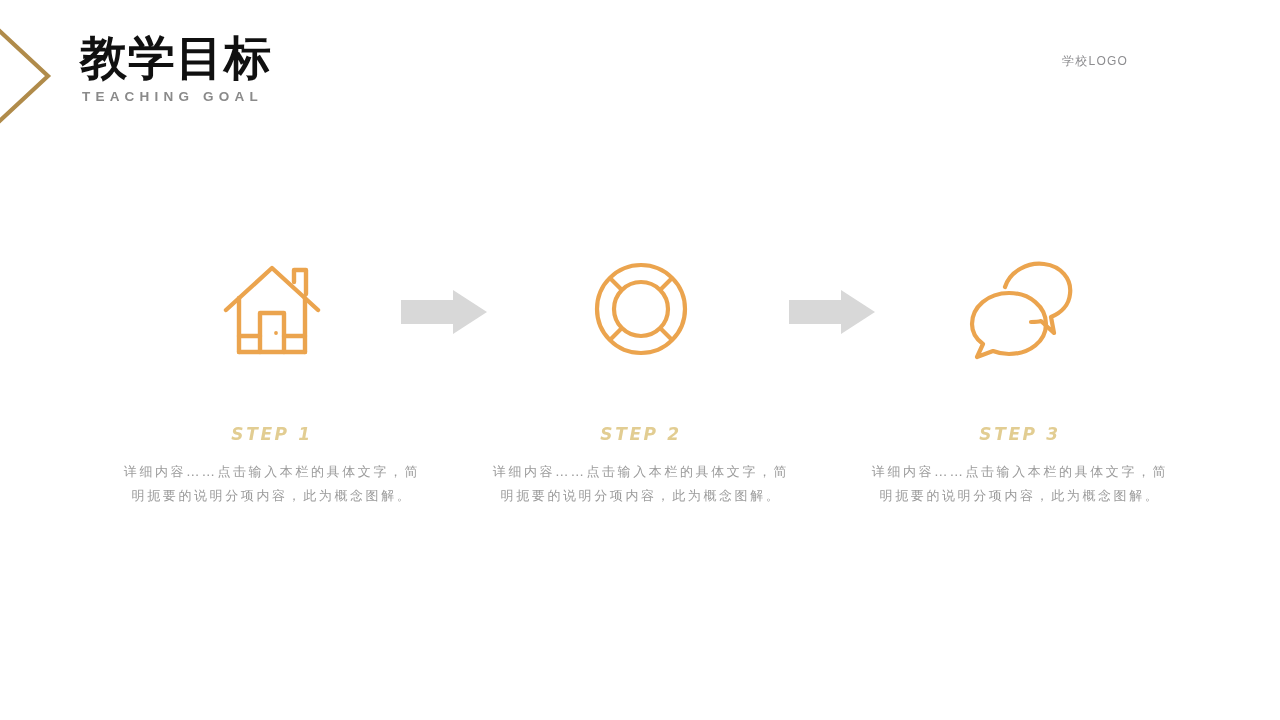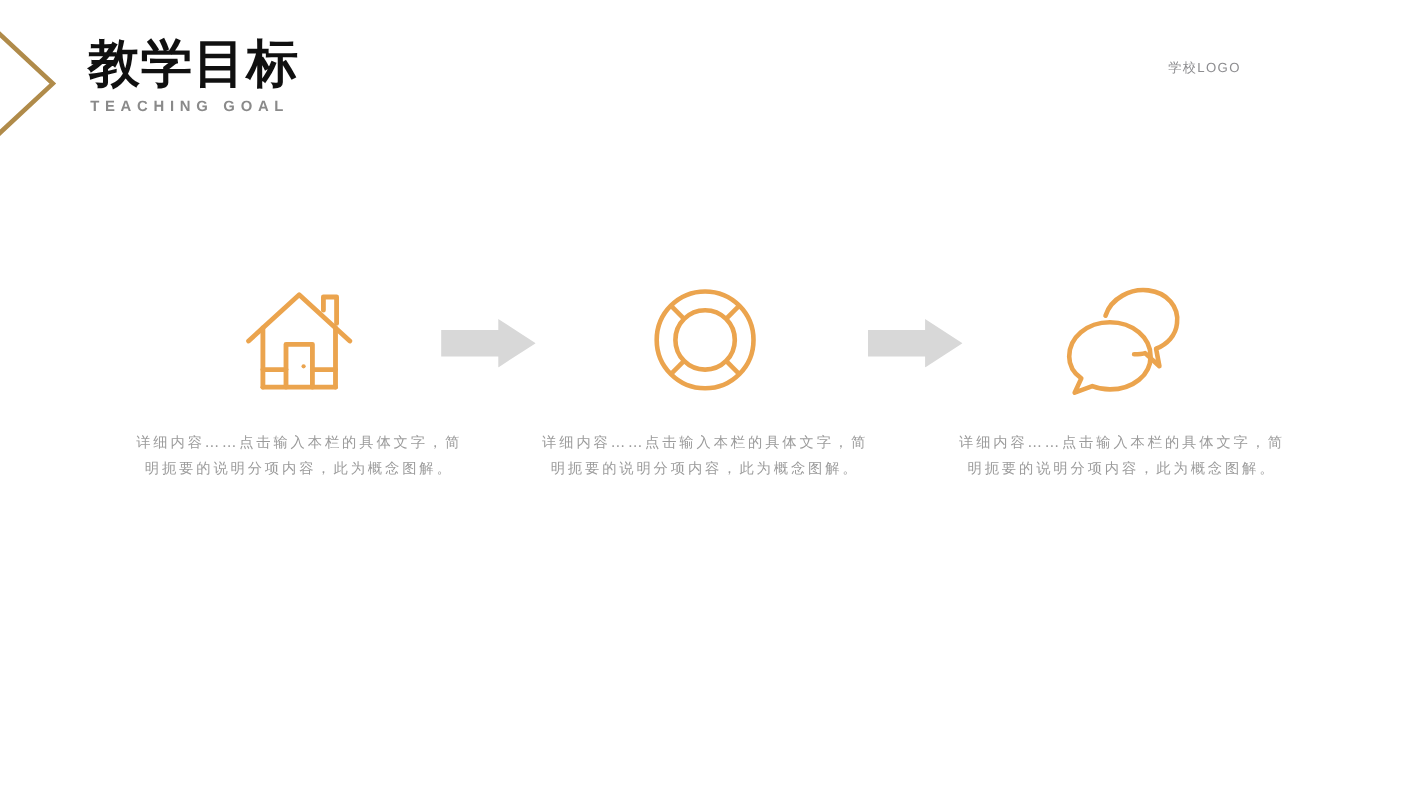--- a/index.html
+++ b/index.html
@@ -171,52 +171,55 @@
             <line x1="19" y1="79" x2="40" y2="79"></line>
 
             <line x1="64" y1="79" x2="85" y2="79"></line>
 
             <polyline points="40,95 40,56 64,56 64,95"></polyline>
 
             <circle cx="56" cy="76" r="1.9" fill="#eba44e" stroke="none"></circle>
           </g>
         </svg>
       </div>
+      <div class="step-label">STEP 1</div>
       <div class="step-desc">详细内容……点击输入本栏的具体文字，简明扼要的说明分项内容，此为概念图解。</div>
     </div>
 
     <div class="step-col col-2">
       <div class="step-icon-wrap">
         <svg width="104" height="104" viewBox="0 0 104 104" xmlns="http://www.w3.org/2000/svg">
           <g fill="none" stroke="#eba44e" stroke-width="4.2" stroke-linecap="butt">
             <circle cx="52" cy="52" r="44"></circle>
             <circle cx="52" cy="52" r="27"></circle>
             <line x1="32.9" y1="32.9" x2="20.9" y2="20.9"></line>
             <line x1="71.1" y1="32.9" x2="83.1" y2="20.9"></line>
             <line x1="32.9" y1="71.1" x2="20.9" y2="83.1"></line>
             <line x1="71.1" y1="71.1" x2="83.1" y2="83.1"></line>
           </g>
         </svg>
       </div>
+      <div class="step-label">STEP 2</div>
       <div class="step-desc">详细内容……点击输入本栏的具体文字，简明扼要的说明分项内容，此为概念图解。</div>
     </div>
 
     <div class="step-col col-3">
       <div class="step-icon-wrap">
         <svg width="110" height="104" viewBox="0 0 110 104" xmlns="http://www.w3.org/2000/svg">
           <g fill="none" stroke="#eba44e" stroke-width="4.2" stroke-linecap="round" stroke-linejoin="round">
 
             <path d="M40,30 C45,14 63,5 79,7 C96,9 107,22 105,37 C104,48 96,56 86,60
                      L89,76 L76,64 C73,65 69,65 66,65"></path>
 
             <path d="M44,36 C65,36 81,50 81,67 C81,84 65,97 44,97 C38,97 33,96 28,94
                      L12,100 L18,87 C11,82 7,75 7,67 C7,50 23,36 44,36 Z"></path>
           </g>
         </svg>
       </div>
+      <div class="step-label">STEP 3</div>
       <div class="step-desc">详细内容……点击输入本栏的具体文字，简明扼要的说明分项内容，此为概念图解。</div>
     </div>
   </div>
 
   <div class="connector-arrow arrow-1">
     <svg width="86" height="44" viewBox="0 0 86 44" xmlns="http://www.w3.org/2000/svg">
       <polygon points="0,10 52,10 52,0 86,22 52,44 52,34 0,34" fill="#d8d8d8"></polygon>
     </svg>
   </div>
 

